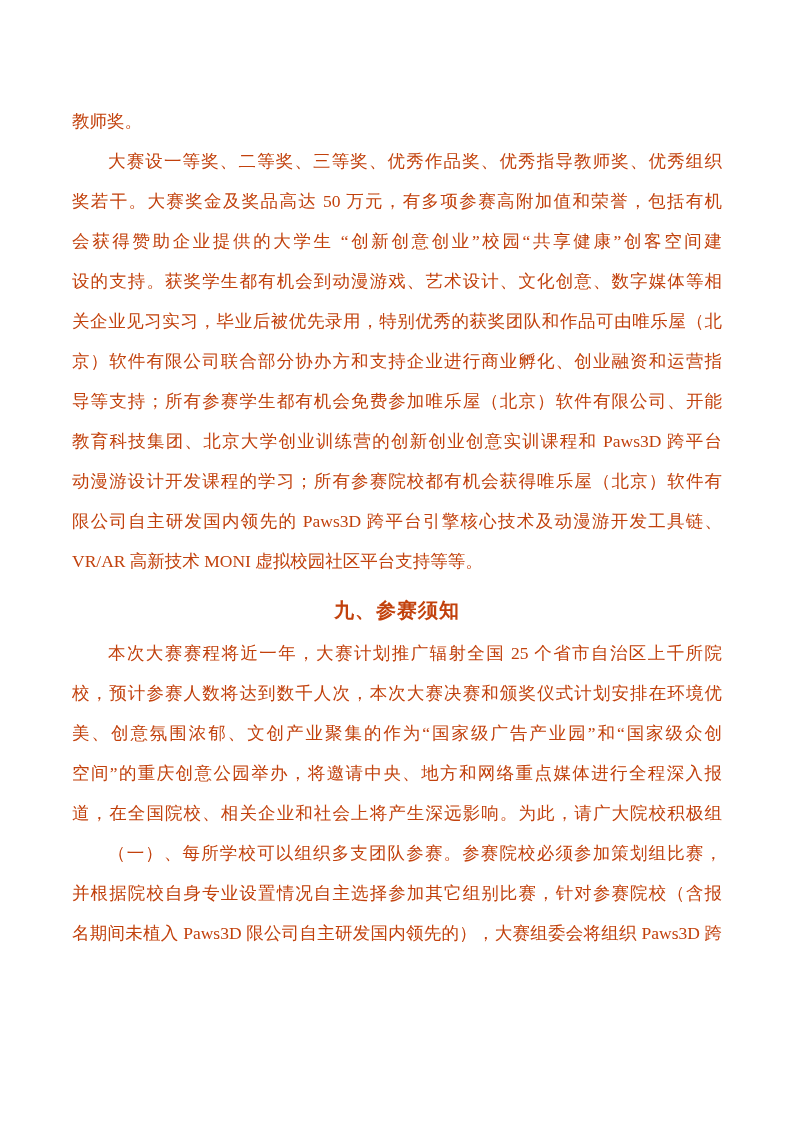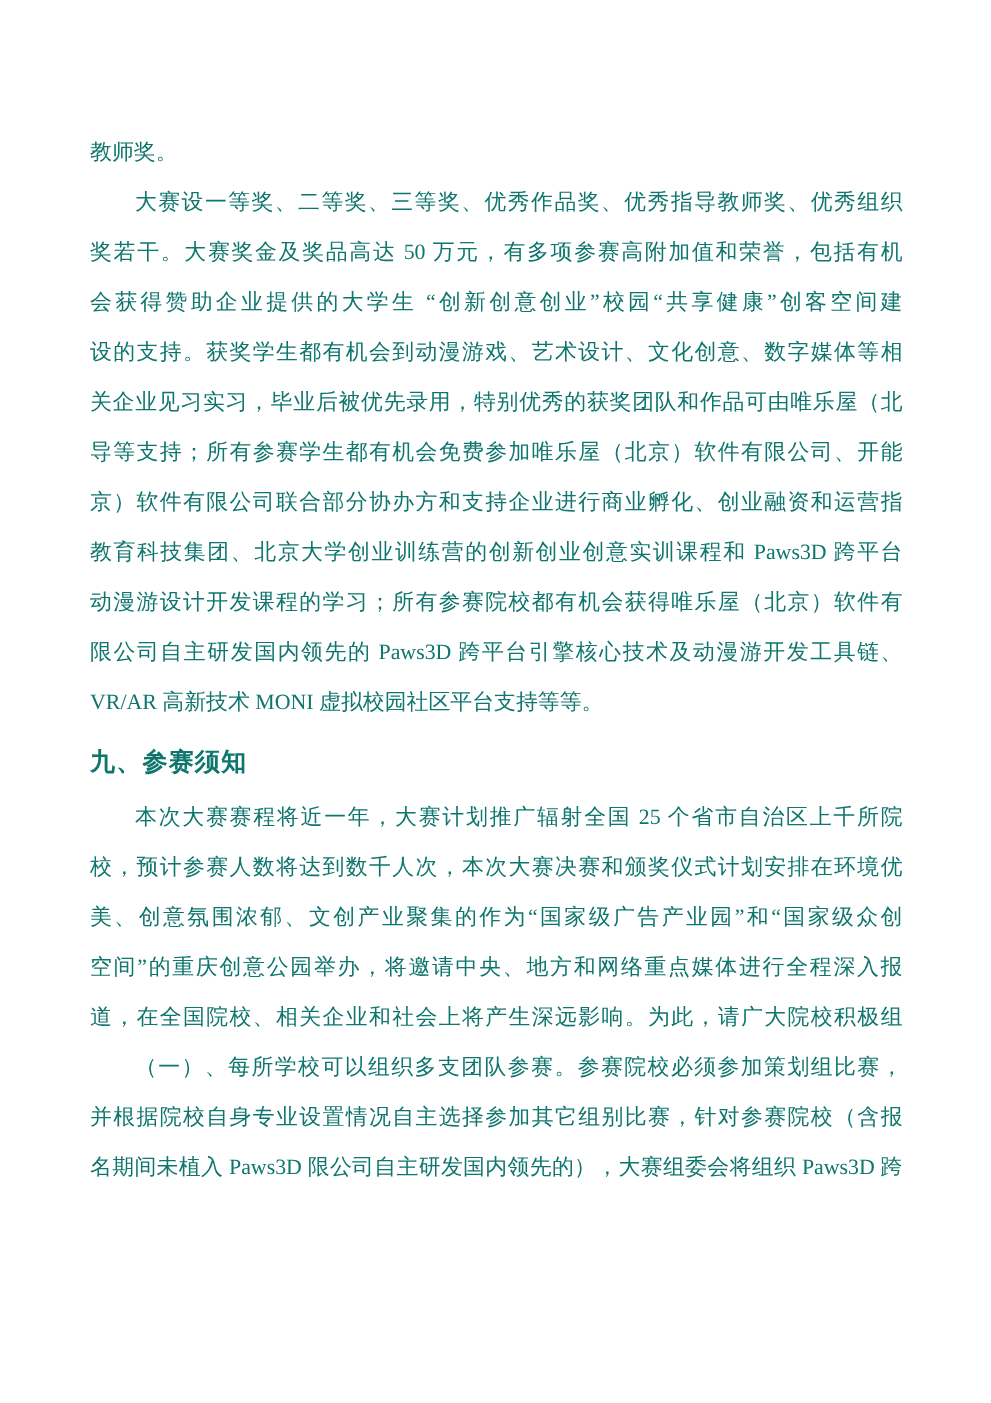--- a/index.html
+++ b/index.html
@@ -7,21 +7,21 @@
     padding: 0;
     background: #ffffff;
   }
   .page {
     position: relative;
     width: 793px;
     height: 1122px;
     background: #ffffff;
     overflow: hidden;
     font-family: "Liberation Serif", "DejaVu Serif", serif;
-    color: #0f766e;
+    color: #c2410c;
   }
   .content {
     position: absolute;
     left: 72px;
     top: 101px;
     width: 650px;
   }
   .para { margin: 0; }
   .line {
     height: 40px;
@@ -40,38 +40,39 @@
     vertical-align: top;
   }
   .line.indent { text-indent: 36px; }
   .heading {
     height: 40px;
     line-height: 40px;
     font-size: 20px;
     font-weight: 700;
     margin: 9px 0 3px 0;
     letter-spacing: 1px;
+    text-align: center;
   }
 </style>
 </head>
 <body>
 
 <div class="page">
   <div class="content">
       <div class="para">
         <div class="line">教师奖。</div>
       </div>
       <div class="para">
         <div class="line fill indent">大赛设一等奖、二等奖、三等奖、优秀作品奖、优秀指导教师奖、优秀组织</div>
         <div class="line fill">奖若干。大赛奖金及奖品高达 50 万元，有多项参赛高附加值和荣誉，包括有机</div>
         <div class="line fill">会获得赞助企业提供的大学生 “创新创意创业”校园“共享健康”创客空间建</div>
         <div class="line fill">设的支持。获奖学生都有机会到动漫游戏、艺术设计、文化创意、数字媒体等相</div>
         <div class="line fill">关企业见习实习，毕业后被优先录用，特别优秀的获奖团队和作品可由唯乐屋（北</div>
+        <div class="line fill">京）软件有限公司联合部分协办方和支持企业进行商业孵化、创业融资和运营指</div>
         <div class="line fill">导等支持；所有参赛学生都有机会免费参加唯乐屋（北京）软件有限公司、开能</div>
-        <div class="line fill">京）软件有限公司联合部分协办方和支持企业进行商业孵化、创业融资和运营指</div>
         <div class="line fill">教育科技集团、北京大学创业训练营的创新创业创意实训课程和 Paws3D 跨平台</div>
         <div class="line fill">动漫游设计开发课程的学习；所有参赛院校都有机会获得唯乐屋（北京）软件有</div>
         <div class="line fill">限公司自主研发国内领先的 Paws3D 跨平台引擎核心技术及动漫游开发工具链、</div>
         <div class="line">VR/AR 高新技术 MONI 虚拟校园社区平台支持等等。</div>
       </div>
       <div class="heading">九、参赛须知</div>
       <div class="para">
         <div class="line fill indent">本次大赛赛程将近一年，大赛计划推广辐射全国 25 个省市自治区上千所院</div>
         <div class="line fill">校，预计参赛人数将达到数千人次，本次大赛决赛和颁奖仪式计划安排在环境优</div>
         <div class="line fill">美、创意氛围浓郁、文创产业聚集的作为“国家级广告产业园”和“国家级众创</div>

